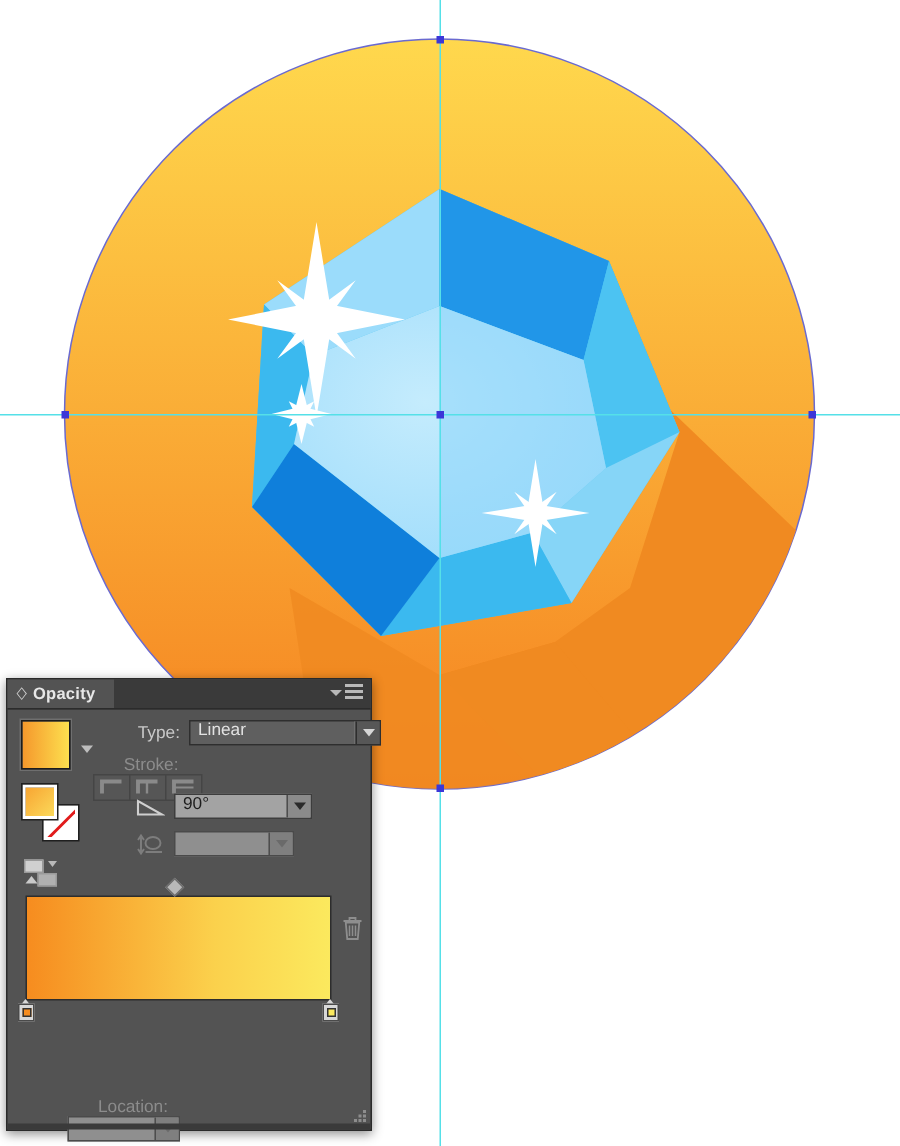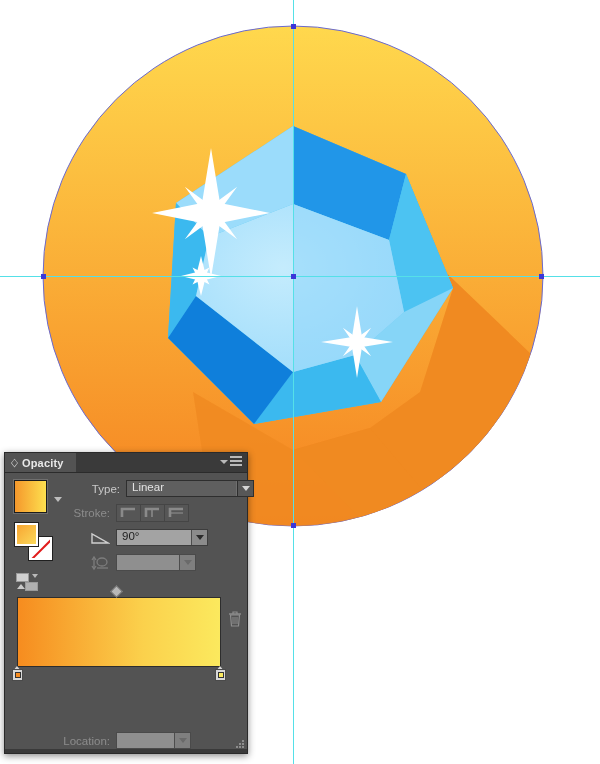--- a/index.html
+++ b/index.html
@@ -135,21 +135,21 @@
   .field.disabled .field-btn{background:#7f7f7f;}
   .caret-down{
     width:0;height:0;border-left:4px solid transparent;border-right:4px solid transparent;
     border-top:5px solid #2b2b2b;
   }
   .field.dark .caret-down{border-top-color:#d6d6d6;}
   .field.disabled .caret-down{border-top-color:#6a6a6a;}
 
   #row-type{left:67px;top:7px;}
   #row-type .field{width:128px;}
-  #row-stroke{left:57px;top:31px;}
+  #row-stroke{left:57px;top:31px;flex-direction:column;}
   #stroke-btns{display:flex;}
   .stroke-btn{
     width:25px;height:18px;background:#565656;border:1px solid #454545;
     box-sizing:border-box;margin-right:-1px;position:relative;
   }
   #row-angle{left:57px;top:56px;}
   #row-angle .field{width:92px;}
   #row-reverse{left:57px;top:81px;}
   #row-reverse .field{width:80px;}
   .icon-cell{width:48px;margin-right:6px;display:flex;justify-content:flex-end;align-items:center;}
@@ -184,21 +184,21 @@
   #stop-left{left:-5px;}
   #stop-right{left:198px;}
   #trash-icon{
     position:absolute;left:222px;top:137px;
     width:16px;height:18px;
   }
 
   #row-opacity{left:40px;top:233px;}
   #row-opacity .row-label{width:65px;}
   #row-opacity .field{width:75px;}
-  #row-location{left:40px;top:259px;}
+  #row-location{left:40px;top:259px;flex-direction:column;}
   #row-location .row-label{width:65px;}
   #row-location .field{width:75px;}
 
   #resize-grip{position:absolute;right:3px;bottom:3px;width:10px;height:10px;}
   #resize-grip i{position:absolute;width:2px;height:2px;background:#8d8d8d;}
   #panel-bottom-edge{position:absolute;left:0;right:0;bottom:0;height:4px;background:#3a3a3a;}
 </style>
 </head>
 <body>
 

